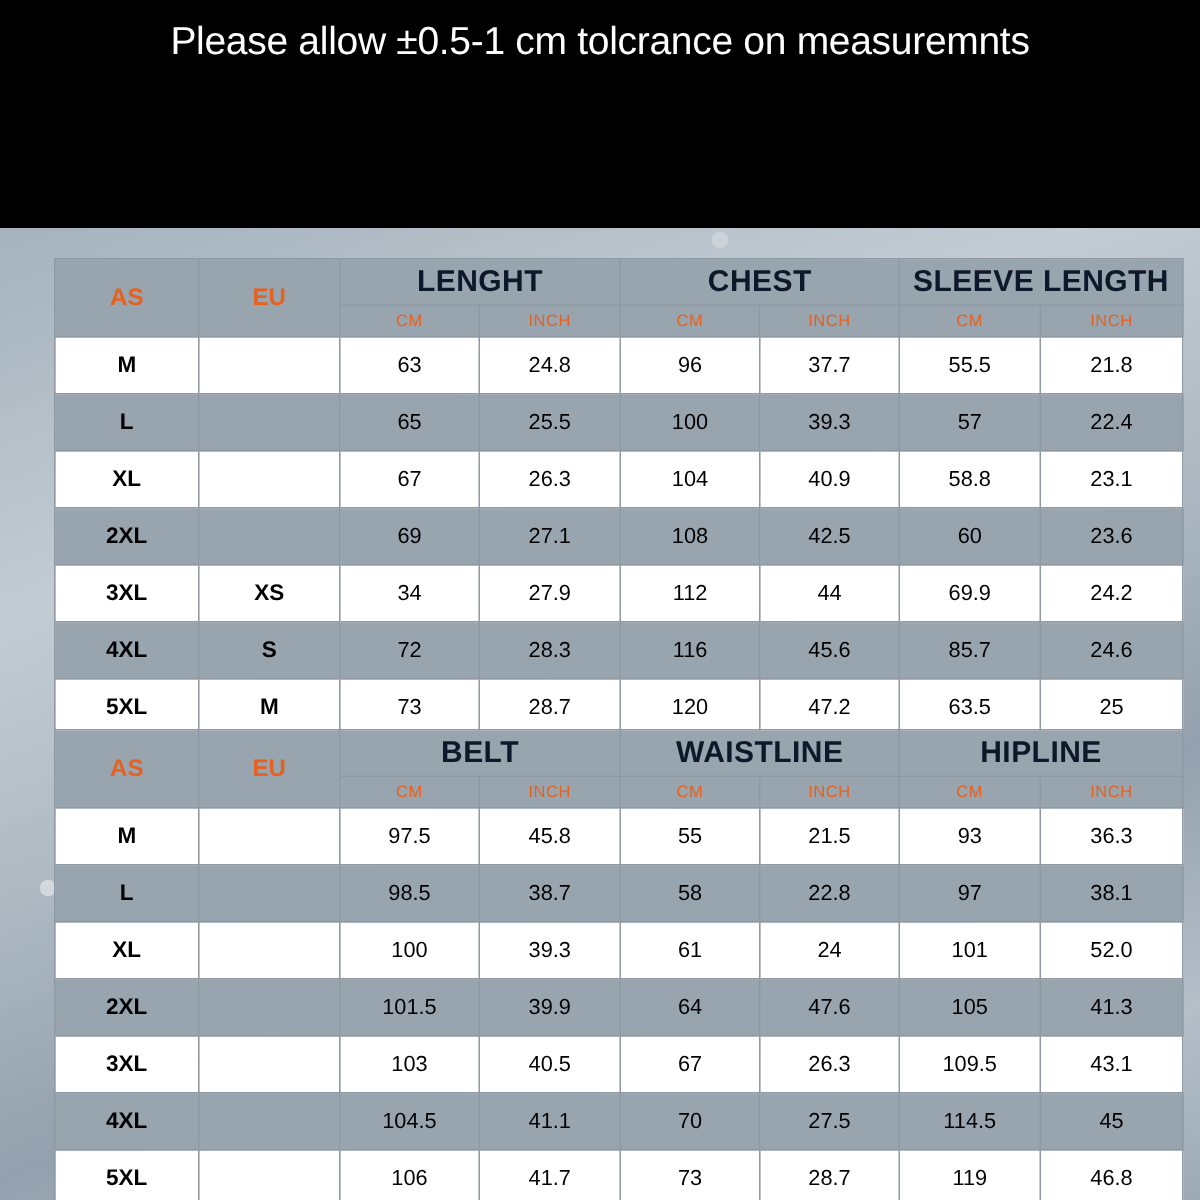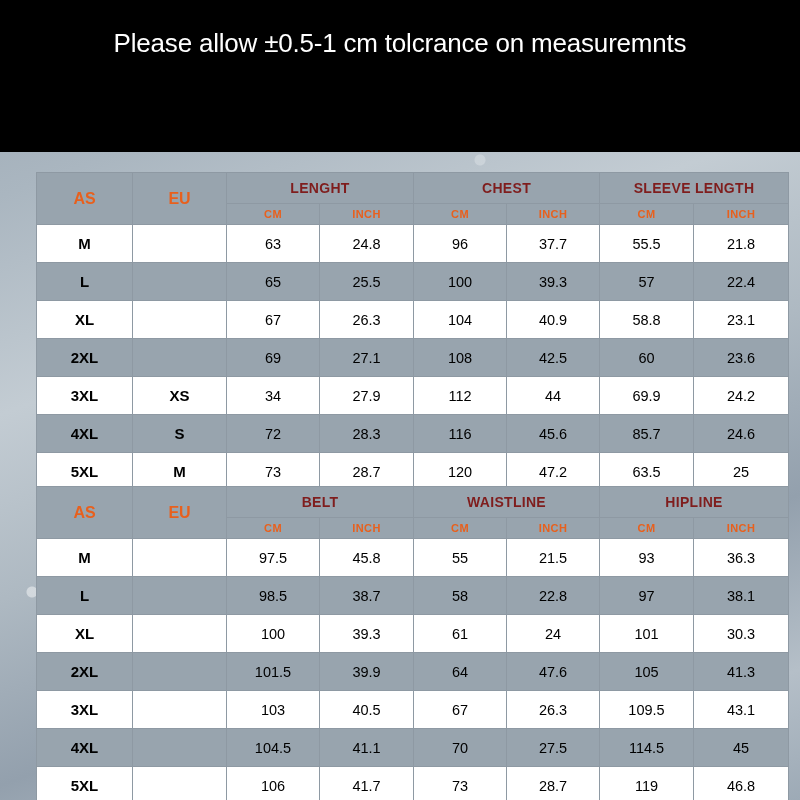--- a/index.html
+++ b/index.html
@@ -33,21 +33,21 @@
     margin: 0;
     padding-top: 28px;
     font-family: "Liberation Serif", serif;
     font-weight: bold;
     font-size: 42px;
     letter-spacing: 0.2px;
     color: #e8601d;
     line-height: 1.05;
   }
   #subtitle {
-    margin: 16px;
+    margin: 0;
     padding-top: 12px;
     font-size: 26px;
     color: #ffffff;
     font-weight: 400;
     letter-spacing: -0.2px;
   }
 
   
   .tablewrap { position: absolute; left: 16px; width: 752px; margin-left: 20px; }
   #table1wrap { top: 172px; }
@@ -69,28 +69,28 @@
   }
   .hdr-row td { background: #98a4ae; height: 31px; }
   .hdr-sub td { background: #98a4ae; height: 21px; }
 
   .hdr-as, .hdr-eu {
     color: #e8601d;
     font-weight: bold;
     font-size: 16px;
   }
   .grp {
-    color: #7f1d1d;
+    color: #0f172a;
     font-weight: bold;
-    font-size: 14px;
+    font-size: 20px;
     letter-spacing: 0.3px;
   }
   .unit {
     color: #e8601d;
-    font-weight: bold;
+    font-weight: normal;
     font-size: 11px;
     letter-spacing: 0.4px;
   }
 
   tbody tr { height: 38px; }
   tbody tr.odd td { background: #ffffff; }
   tbody tr.even td { background: #98a4ae; }
   tbody td.size { font-weight: bold; font-size: 15px; }
   tbody td.val { font-size: 14.5px; }
 </style>
@@ -258,21 +258,21 @@
           <td class="val">38.1</td>
         </tr>
         <tr class="odd">
           <td class="size">XL</td>
           <td class="size"></td>
           <td class="val">100</td>
           <td class="val">39.3</td>
           <td class="val">61</td>
           <td class="val">24</td>
           <td class="val">101</td>
-          <td class="val">30.3</td>
+          <td class="val">52.0</td>
         </tr>
         <tr class="even">
           <td class="size">2XL</td>
           <td class="size"></td>
           <td class="val">101.5</td>
           <td class="val">39.9</td>
           <td class="val">64</td>
           <td class="val">47.6</td>
           <td class="val">105</td>
           <td class="val">41.3</td>

